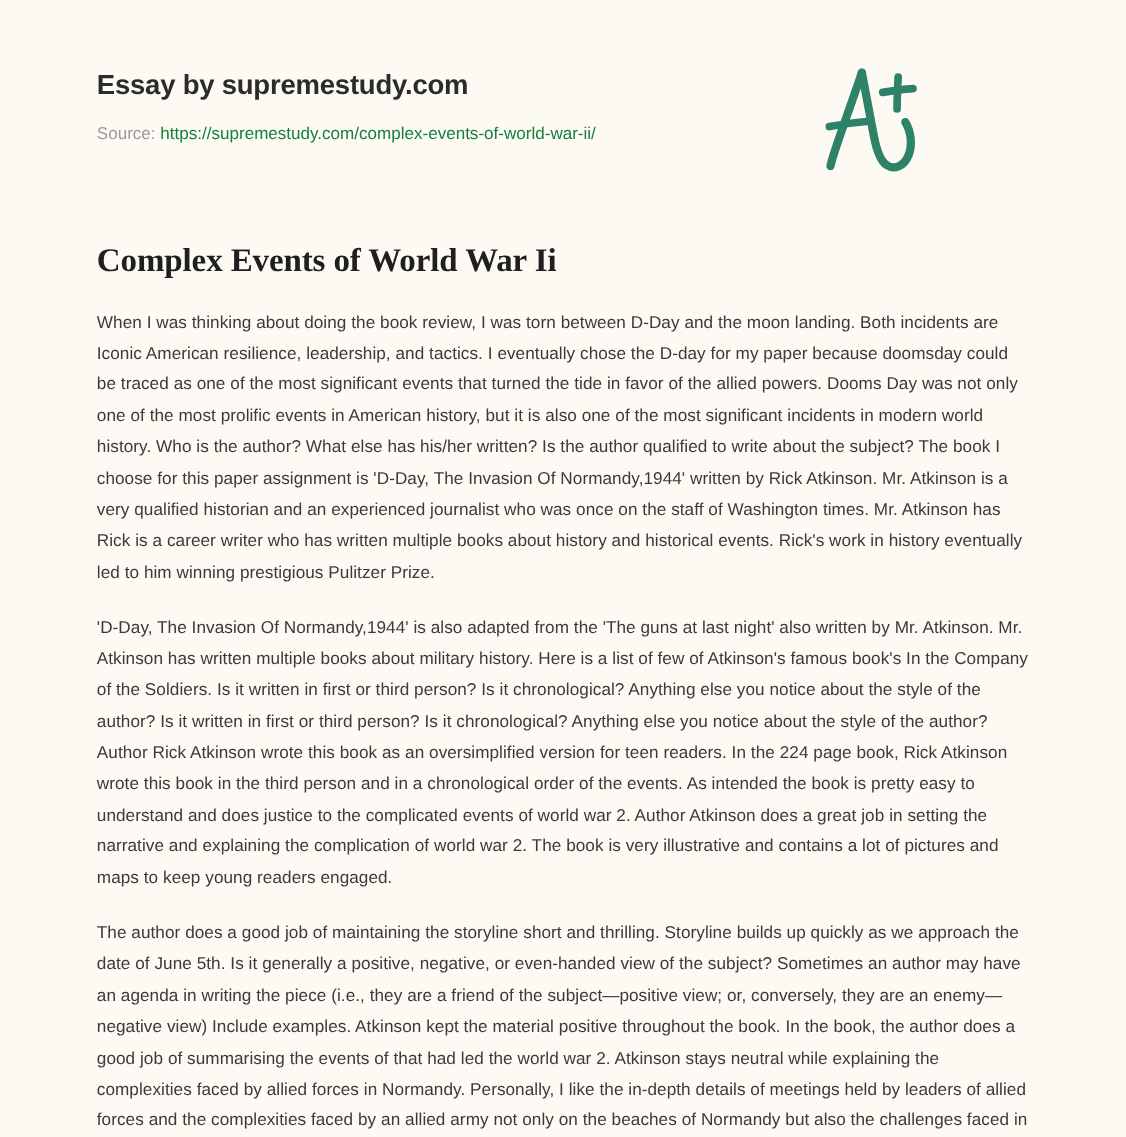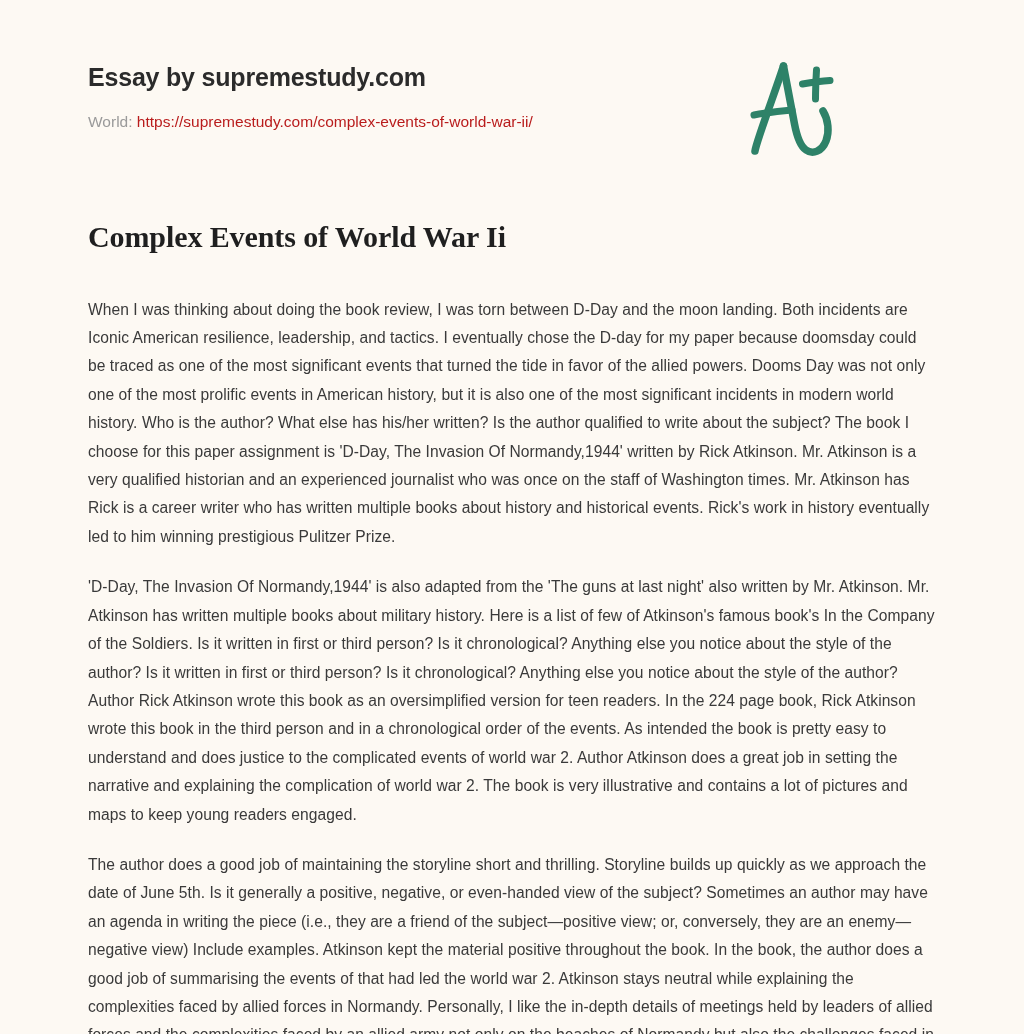--- a/index.html
+++ b/index.html
@@ -38,21 +38,21 @@
   }
   .source-line {
     margin-top: 20px;
     font-size: 15.5px;
     line-height: 1.3;
     color: #8d8d8d;
     white-space: nowrap;
   }
   .source-label { color: #9a9a9a; }
   .source-url {
-    color: #b91c1c;
+    color: #15803d;
     text-decoration: none;
   }
 
   
   .logo {
     position: absolute;
     top: 52px;
     right: 78px;
     width: 120px;
     height: 120px;
@@ -69,39 +69,39 @@
     letter-spacing: -0.1px;
     line-height: 1.25;
     font-family: Liberation Serif, serif;
   }
 
   
   .body-copy {
     padding-top: 24px;
   }
   .body-copy p {
-    margin: 16px 0 22px 0;
+    margin: 0 0 22px 0;
     font-size: 15.6px;
     line-height: 28.4px;
     color: #3a3a3a;
     text-align: left;
     letter-spacing: 0.05px;
   }
   .body-copy p:last-child { margin-bottom: 0; }
 </style>
 </head>
 <body>
 
 <div class="page">
 
   <div class="header">
     <div class="essay-by">Essay by supremestudy.com</div>
 
     <div class="source-line">
-      <span class="source-label">World:</span>
+      <span class="source-label">Source:</span>
       <a class="source-url" href="#">https://supremestudy.com/complex-events-of-world-war-ii/</a>
     </div>
 
     <div class="logo">
       <svg viewBox="0 0 120 120" xmlns="http://www.w3.org/2000/svg">
         <g fill="none" stroke="#2e8268" stroke-linecap="round" stroke-linejoin="round">
 
           <path d="M45.5 14 C39 34, 30 58, 22 82 C19 91, 17.5 96, 17 99" stroke-width="7.5"></path>
 
           <path d="M45.5 14 C49 32, 53 54, 56.5 72 C59 85, 62 94, 68 98

